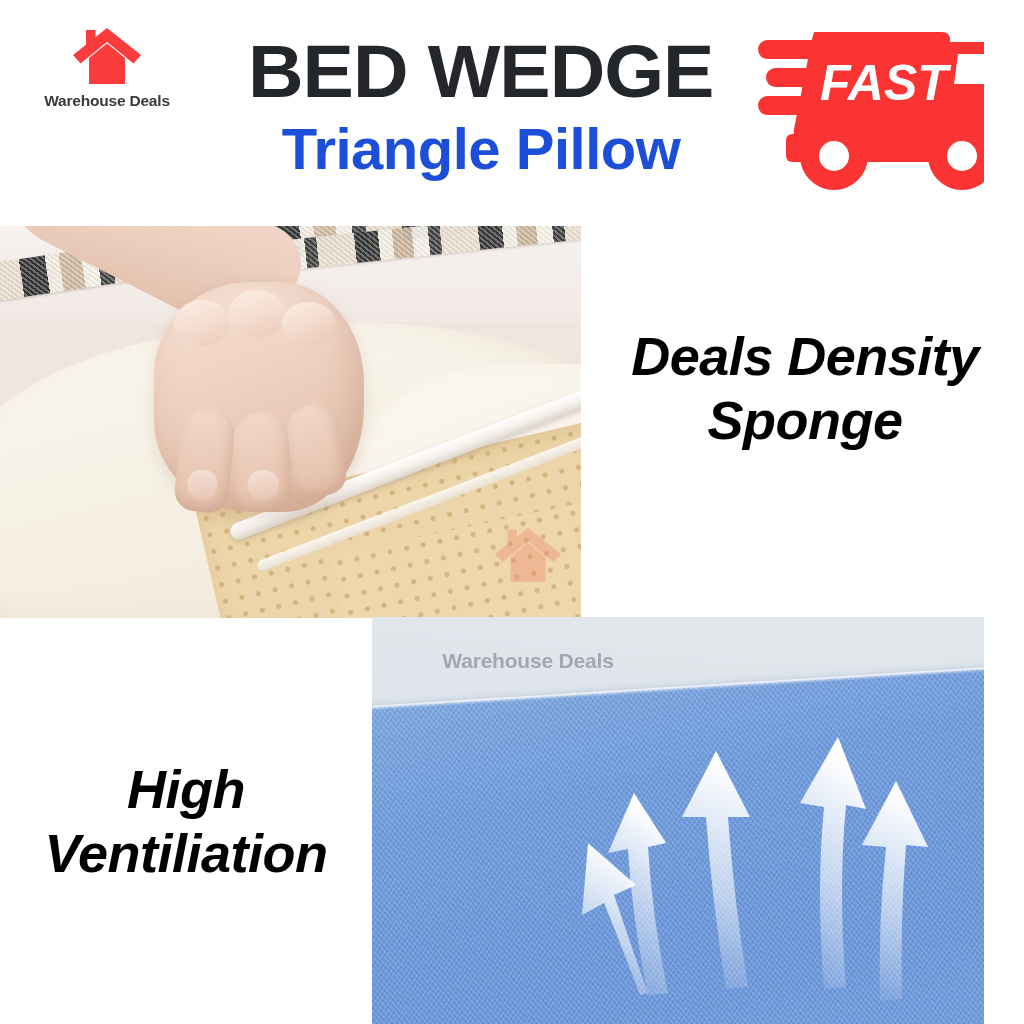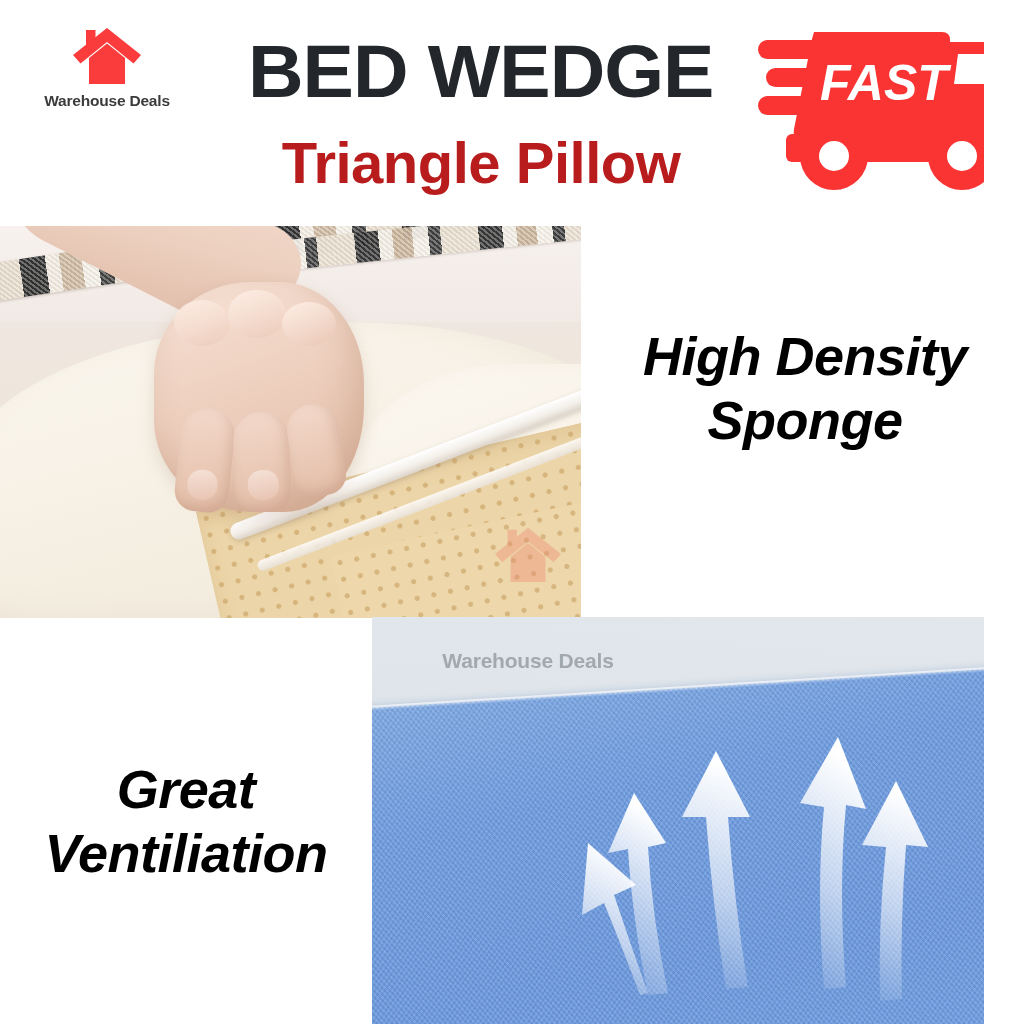--- a/index.html
+++ b/index.html
@@ -20,22 +20,22 @@
     display:flex;flex-direction:column;align-items:center;justify-content:flex-start;}
   .brand-mark{width:74px;height:66px;position:relative;}
   .brand-name{font-size:15.5px;font-weight:bold;color:#3b3b3b;letter-spacing:-0.2px;
     margin-top:4px;white-space:nowrap;}
 
   .title-block{position:absolute;left:196px;top:26px;width:570px;height:180px;
     display:flex;flex-direction:column;align-items:center;justify-content:flex-start;}
   .title-main{font-size:74px;font-weight:bold;color:#23262b;letter-spacing:-1px;
     line-height:1.02;white-space:nowrap;margin-top:8px;
     transform:scaleX(1.04);transform-origin:center;}
-  .title-sub{font-size:58px;font-weight:bold;color:#b91c1c;letter-spacing:-0.5px;
-    line-height:1.05;white-space:nowrap;margin-top:24px;}
+  .title-sub{font-size:58px;font-weight:bold;color:#1d4ed8;letter-spacing:-0.5px;
+    line-height:1.05;white-space:nowrap;margin-top:10px;}
 
   .truck-badge{position:absolute;left:756px;top:8px;width:268px;height:190px;}
 
   
   .photo-foam{position:absolute;left:0;top:226px;width:581px;height:392px;overflow:hidden;
     background:#f2ece8;}
   .foam-bg{position:absolute;inset:0;
     background:linear-gradient(178deg,#f6f0ec 0%,#efe7e1 16%,#efe6de 34%,#ece2d8 100%);}
   
   .foam-backdrop{position:absolute;left:0;top:0;width:100%;height:96px;
@@ -317,17 +317,17 @@
             <stop offset="0%" stop-color="#ffffff" stop-opacity="0.05"></stop>
             <stop offset="45%" stop-color="#ffffff" stop-opacity="0.55"></stop>
             <stop offset="100%" stop-color="#ffffff" stop-opacity="1"></stop>
           </linearGradient>
         </defs>
         <path d="M38 248 Q36 170 44 94 L20 92 L54 28 L86 94 L64 92 Q58 170 60 246 Z" fill="url(#ag5)"></path>
       </svg>
     </div>
   </div>
 
-  <div class="caption cap-sponge">High Density Sponge</div>
-
-  <div class="caption cap-vent">Great Ventiliation</div>
+  <div class="caption cap-sponge">Deals Density Sponge</div>
+
+  <div class="caption cap-vent">High Ventiliation</div>
 
 </div>
 
 </body></html>

